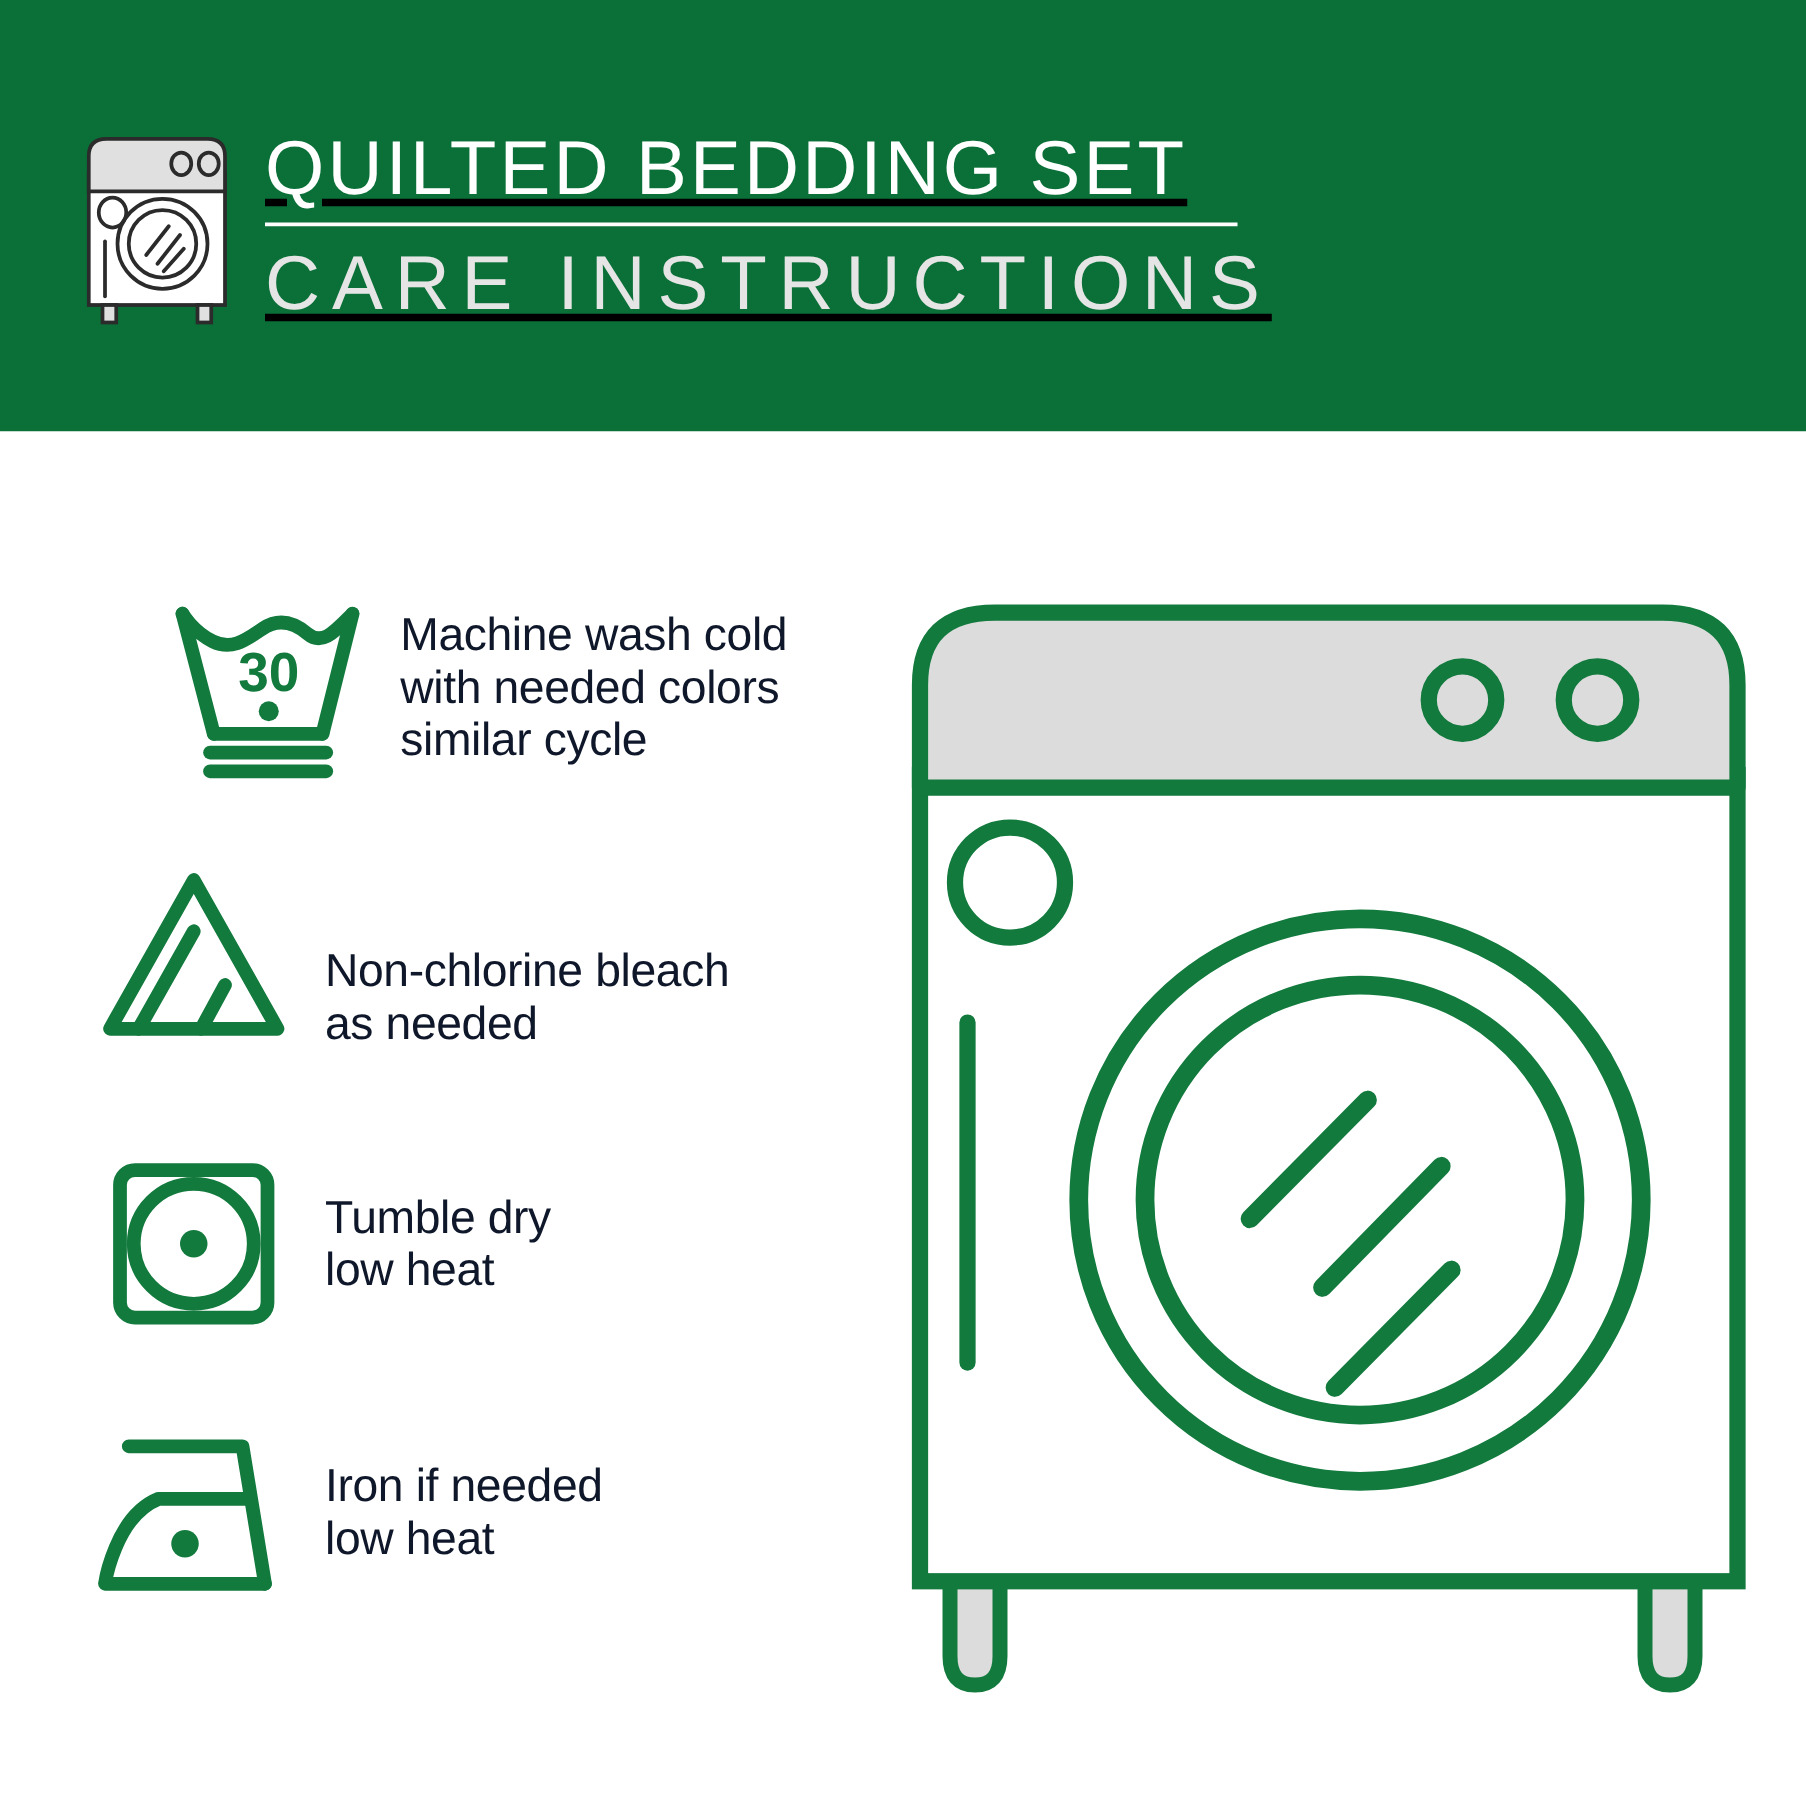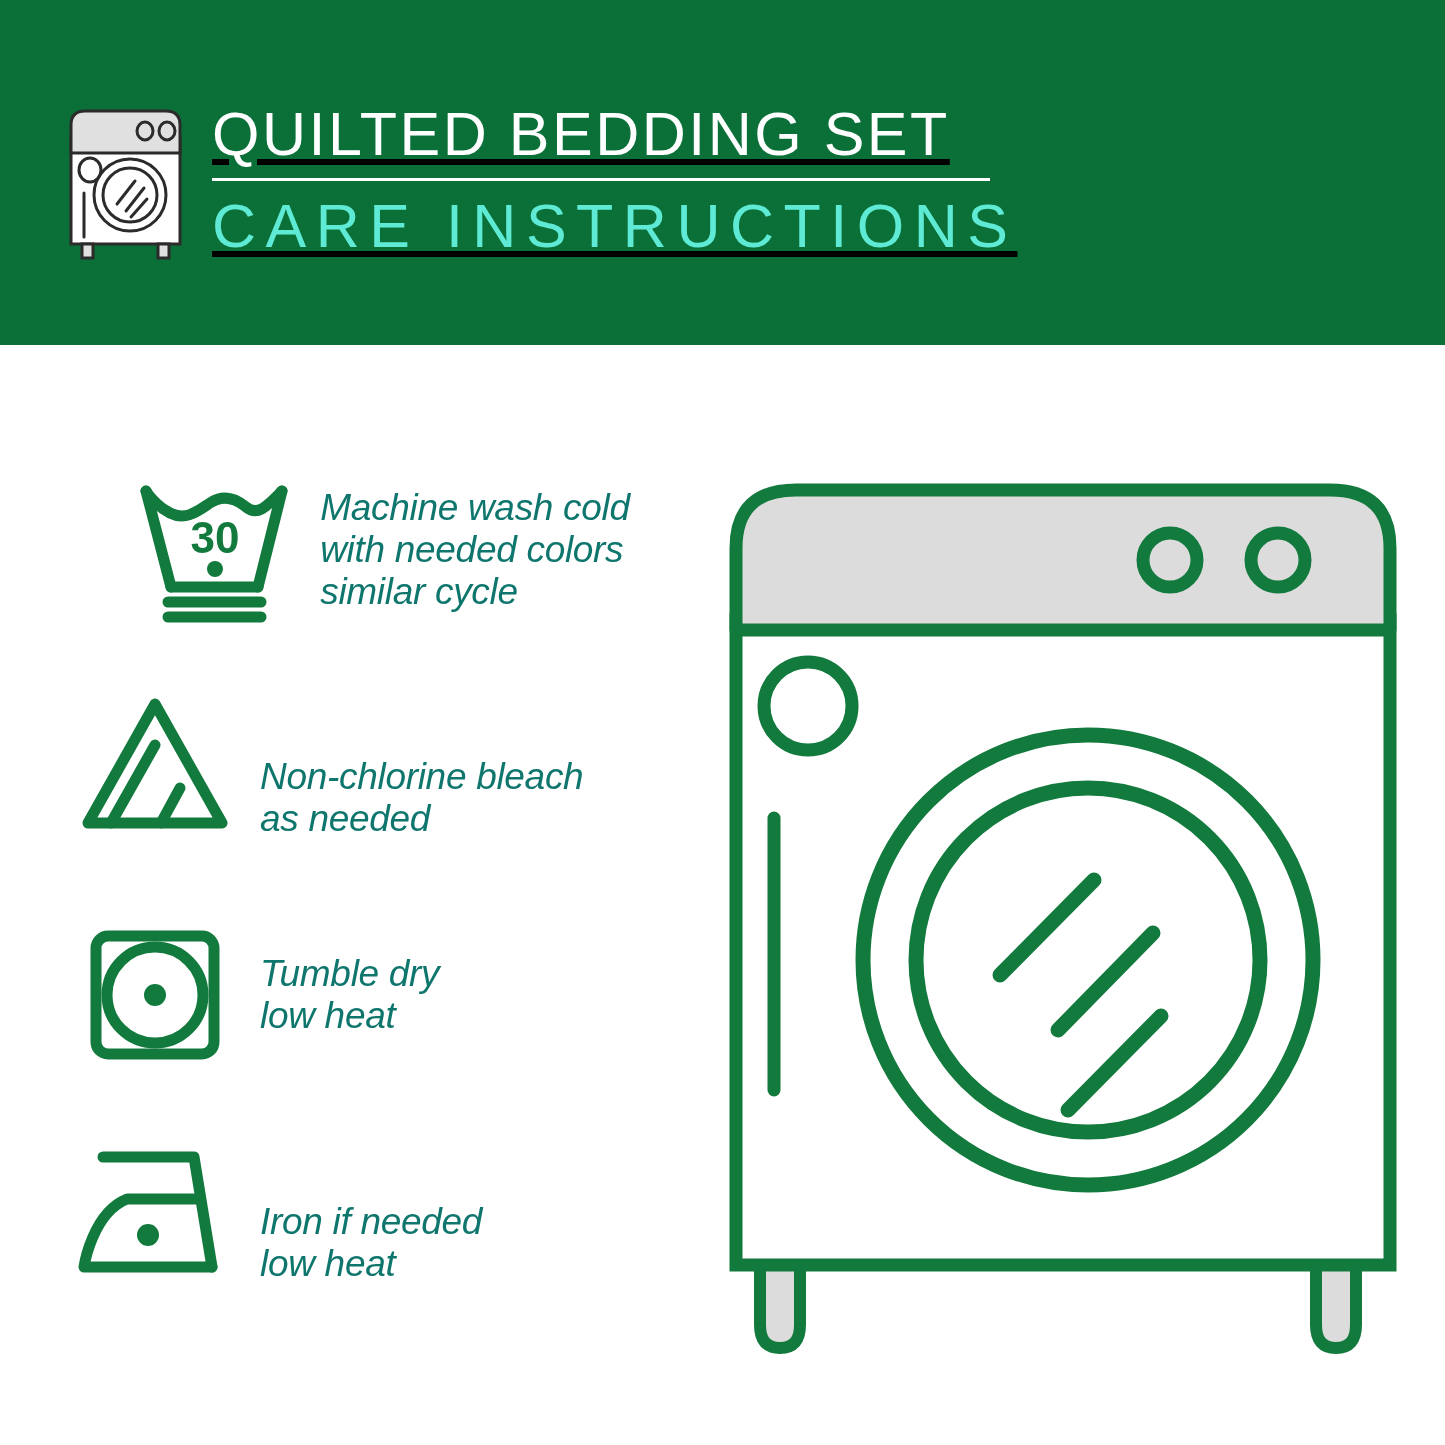--- a/index.html
+++ b/index.html
@@ -54,21 +54,21 @@
     white-space: nowrap;
     font-family: "Liberation Sans", sans-serif;
   }
   .title-rule {
     width: 778px;
     height: 3px;
     background: #ffffff;
     margin: 9px 0 10px 0;
   }
   .title-sub {
-    color: #5eead4;
+    color: #e5e5e5;
     font-size: 61px;
     line-height: 70px;
     letter-spacing: 9.5px;
     font-weight: 400;
     white-space: nowrap;
     font-family: "Liberation Sans", sans-serif;
   }
 
   
   .care-list {
@@ -81,38 +81,37 @@
   .care-row {
     position: absolute;
     left: 60px;
     display: flex;
     align-items: center;
     width: 630px;
   }
   .care-row[data-row="0"] { top: 130px; justify-content: center; }
   .care-row[data-row="1"] { top: 345px; align-items: flex-end; }
   .care-row[data-row="2"] { top: 575px; }
-  .care-row[data-row="3"] { top: 790px; align-items: flex-end; }
+  .care-row[data-row="3"] { top: 790px; }
 
   .care-symbol {
     width: 190px;
     flex: 0 0 190px;
     display: flex;
     align-items: center;
     justify-content: center;
   }
   .care-label {
     margin-left: 10px;
-    color: #0f766e;
+    color: #0f172a;
     font-size: 37px;
     line-height: 42px;
     font-weight: 400;
     letter-spacing: -0.3px;
     font-family: "Liberation Sans", sans-serif;
-    font-style: italic;
   }
   .care-label .ln { display: block; white-space: nowrap; }
 
   
   .washer-wrap {
     position: absolute;
     left: 718px;
     top: 470px;
     width: 690px;
     height: 900px;

